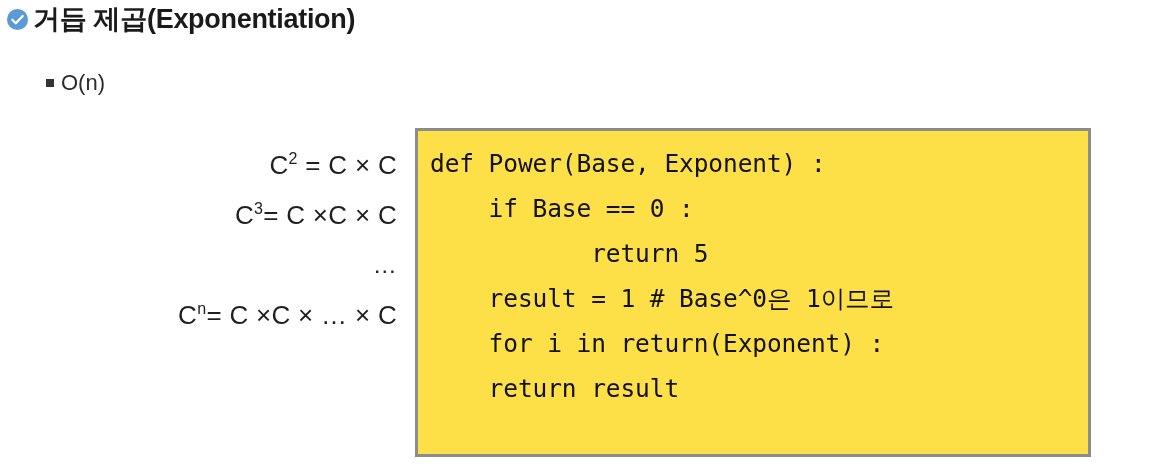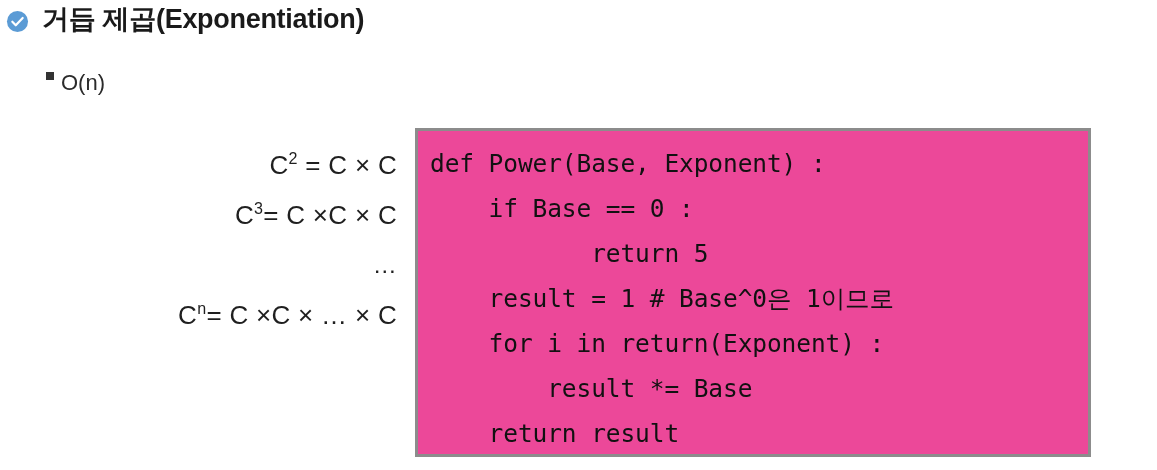--- a/index.html
+++ b/index.html
@@ -14,22 +14,22 @@
     overflow: hidden;
     position: relative;
   }
 
   
   .slide-title {
     position: absolute;
     left: 6px;
     top: 6px;
     display: flex;
-    align-items: flex-end;
-    gap: 13px;
+    align-items: center;
+    gap: 4px;
     white-space: nowrap;
   }
   .check-bullet {
     width: 23px;
     height: 23px;
     flex: 0 0 23px;
     display: block;
   }
   .title-text {
     font-size: 27px;
@@ -38,20 +38,21 @@
     letter-spacing: -0.3px;
     line-height: 1;
   }
 
   
   .sub-bullet-row {
     position: absolute;
     left: 46px;
     top: 72px;
     display: flex;
+    align-items: center;
     gap: 7px;
     white-space: nowrap;
   }
   .square-bullet {
     width: 8px;
     height: 8px;
     background: #333333;
     flex: 0 0 8px;
     display: block;
   }
@@ -88,21 +89,21 @@
 
   
   .code-box {
     position: absolute;
     left: 415px;
     top: 128px;
     width: 676px;
     height: 329px;
     box-sizing: border-box;
     border: 3px solid #8c8c8c;
-    background: #ec4899;
+    background: #fde047;
     overflow: hidden;
   }
   .code-inner {
     padding: 10px 0 0 12px;
   }
   .code-line {
     font-family: "DejaVu Sans Mono", "Liberation Mono", monospace;
     font-size: 24.5px;
     line-height: 45px;
     color: #111111;
@@ -141,16 +142,15 @@
   </div>
 </div>
 
 <div class="code-box">
   <div class="code-inner">
     <div class="code-line">def Power(Base, Exponent) :</div>
     <div class="code-line">    if Base == 0 :</div>
     <div class="code-line">           return 5</div>
     <div class="code-line">    result = 1 # Base^0은 1이므로</div>
     <div class="code-line">    for i in return(Exponent) :</div>
-    <div class="code-line">        result *= Base</div>
     <div class="code-line">    return result</div>
   </div>
 </div>
 
 </body></html>

